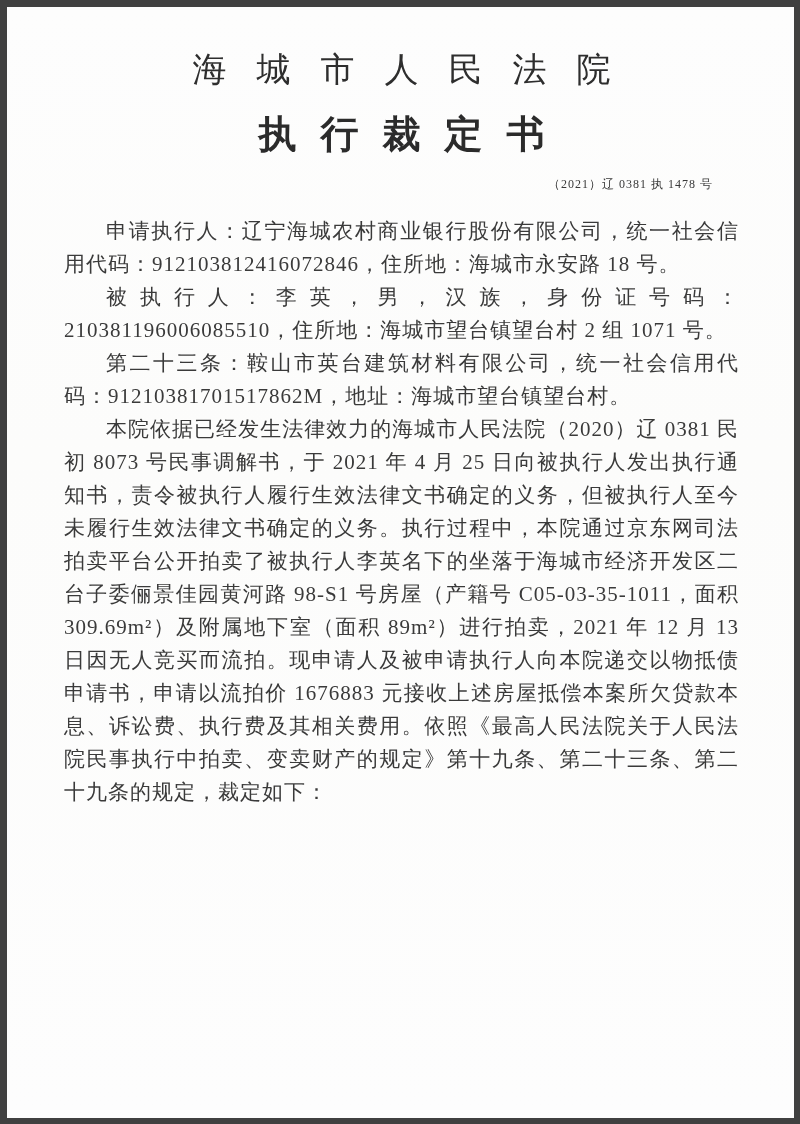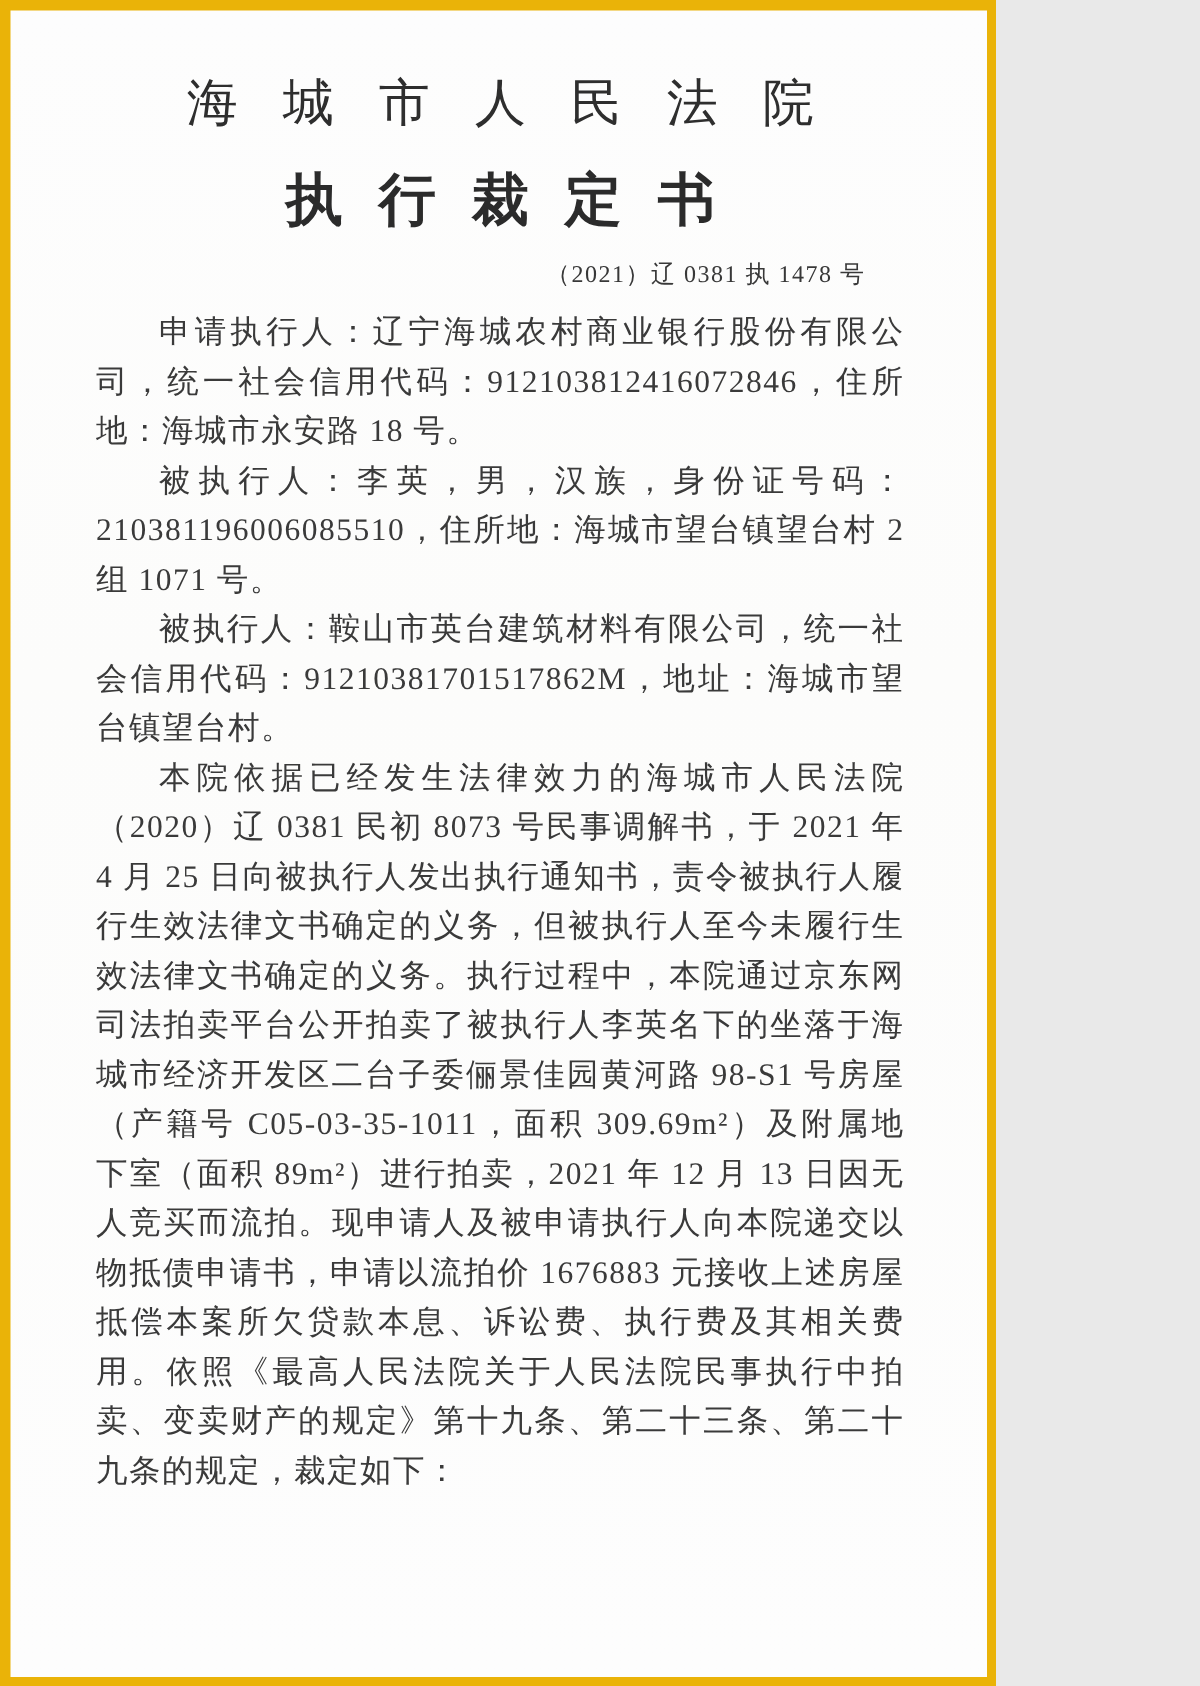--- a/index.html
+++ b/index.html
@@ -8,23 +8,23 @@
   }
   body {
     width: 800px;
     height: 1124px;
     background: #e9e9e9;
     font-family: "Liberation Serif", "DejaVu Serif", serif;
     overflow: hidden;
   }
   .scan-frame {
     position: relative;
-    width: 664px;
+    width: 800px;
     height: 1124px;
-    background: #eab308;
+    background: #404040;
     box-sizing: border-box;
   }
   .paper {
     position: absolute;
     top: 7px;
     left: 7px;
     right: 6px;
     bottom: 6px;
     background: linear-gradient(180deg, #fdfdfd 0%, #fcfcfb 40%, #fdfdfd 100%);
     box-sizing: border-box;
@@ -50,27 +50,27 @@
     letter-spacing: 24px;
     text-align: center;
     color: #2b2b2b;
     line-height: 50px;
     white-space: nowrap;
   }
   .case-no {
     margin-top: 10px;
     text-align: right;
     padding-right: 26px;
-    font-size: 16px;
+    font-size: 12px;
     letter-spacing: 1px;
     line-height: 30px;
     color: #383838;
   }
   .doc-body {
-    margin-top: 6px;
+    margin-top: 16px;
   }
   .doc-body p {
     margin: 0;
     text-indent: 2em;
     font-size: 21px;
     line-height: 33px;
     letter-spacing: 1px;
     text-align: justify;
     color: #3a3a3a;
   }
@@ -83,18 +83,18 @@
 
     <h1 class="court-name">海城市人民法院</h1>
 
     <h2 class="doc-title">执行裁定书</h2>
 
     <div class="case-no">（2021）辽 0381 执 1478 号</div>
 
     <div class="doc-body">
       <p>申请执行人：辽宁海城农村商业银行股份有限公司，统一社会信用代码：912103812416072846，住所地：海城市永安路 18 号。</p>
       <p>被执行人：李英，男，汉族，身份证号码：210381196006085510，住所地：海城市望台镇望台村 2 组 1071 号。</p>
-      <p>被执行人：鞍山市英台建筑材料有限公司，统一社会信用代码：91210381701517862M，地址：海城市望台镇望台村。</p>
+      <p>第二十三条：鞍山市英台建筑材料有限公司，统一社会信用代码：91210381701517862M，地址：海城市望台镇望台村。</p>
       <p>本院依据已经发生法律效力的海城市人民法院（2020）辽 0381 民初 8073 号民事调解书，于 2021 年 4 月 25 日向被执行人发出执行通知书，责令被执行人履行生效法律文书确定的义务，但被执行人至今未履行生效法律文书确定的义务。执行过程中，本院通过京东网司法拍卖平台公开拍卖了被执行人李英名下的坐落于海城市经济开发区二台子委俪景佳园黄河路 98-S1 号房屋（产籍号 C05-03-35-1011，面积 309.69m²）及附属地下室（面积 89m²）进行拍卖，2021 年 12 月 13 日因无人竞买而流拍。现申请人及被申请执行人向本院递交以物抵债申请书，申请以流拍价 1676883 元接收上述房屋抵偿本案所欠贷款本息、诉讼费、执行费及其相关费用。依照《最高人民法院关于人民法院民事执行中拍卖、变卖财产的规定》第十九条、第二十三条、第二十九条的规定，裁定如下：</p>
     </div>
 
   </div>
 </div>
 
 </body></html>

